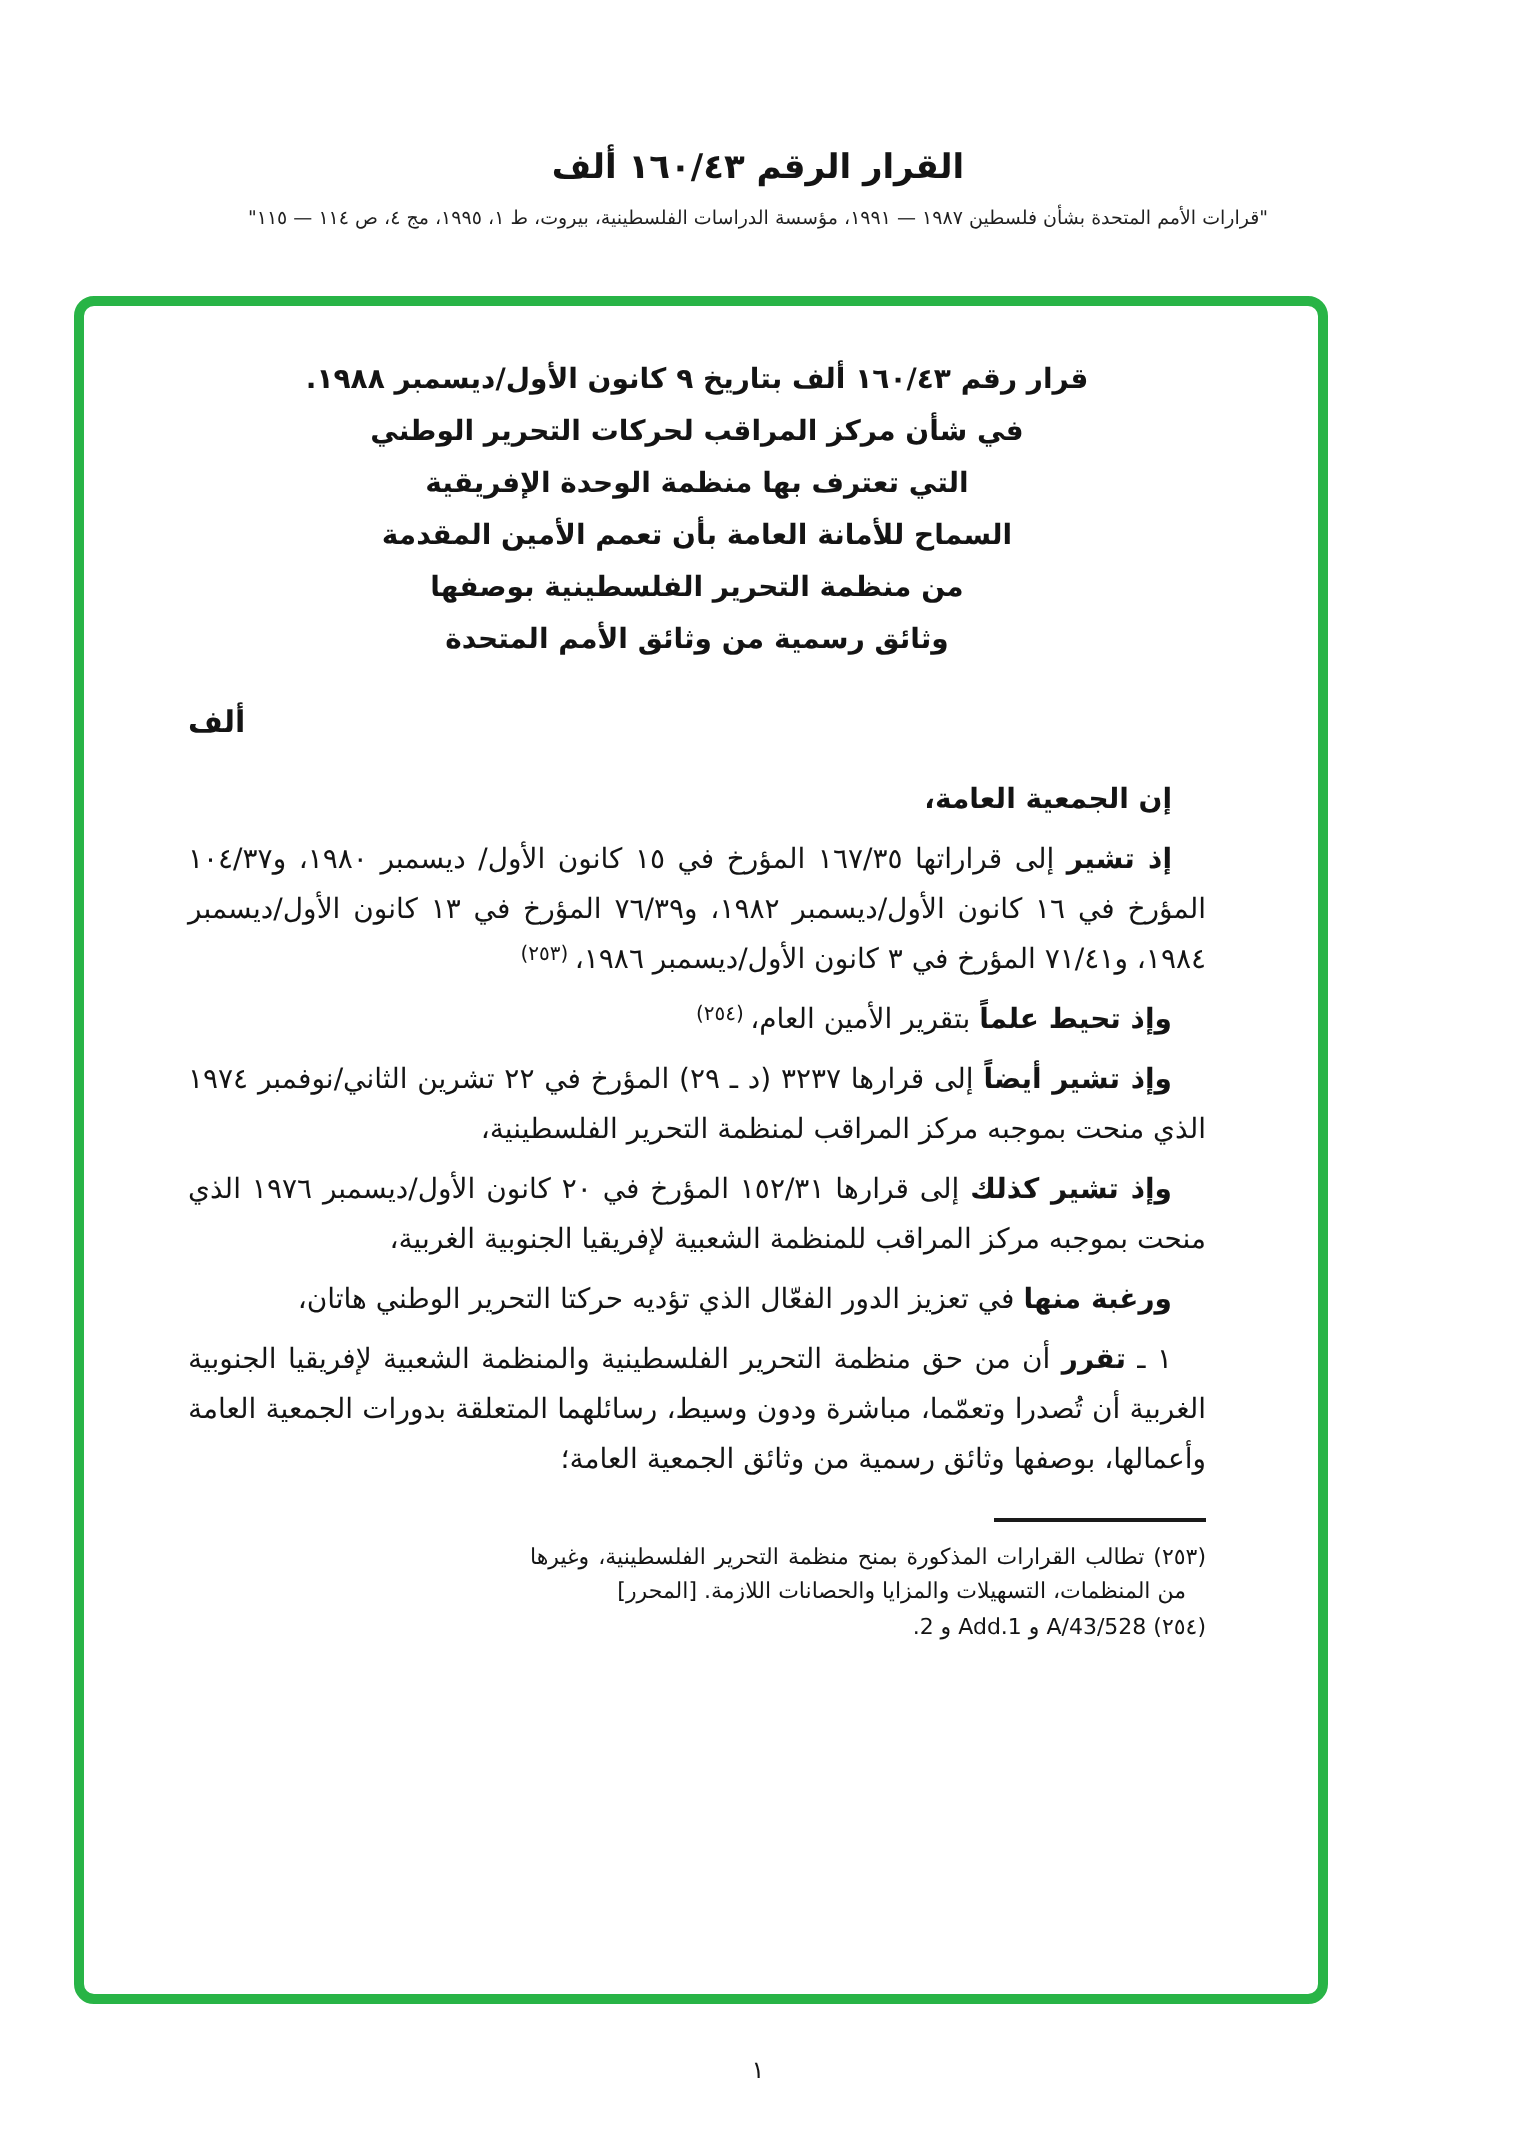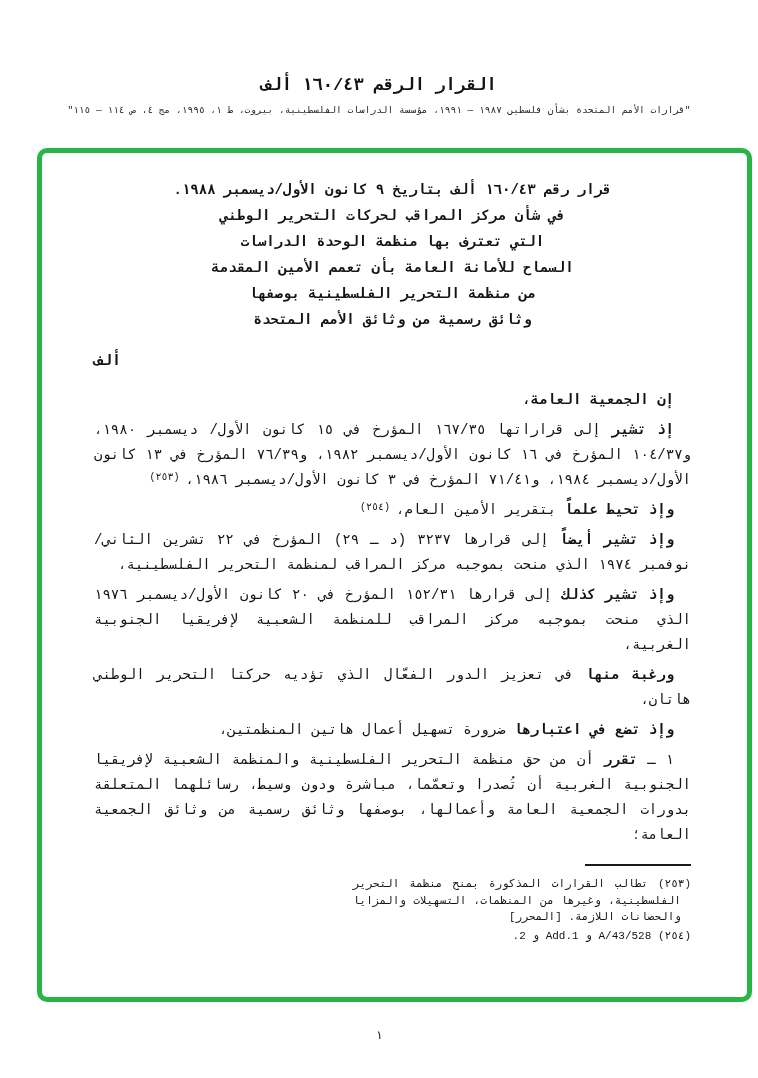--- a/index.html
+++ b/index.html
@@ -1,15 +1,15 @@
 <!DOCTYPE html>
 <html lang="ar" dir="rtl"><head>
 <meta charset="utf-8">
 <style>
-  * { box-sizing: border-box; margin: 0; padding: 0; font-family: Liberation Mono, monospace; }
+  * { box-sizing: border-box; margin: 0; padding: 0; }
   html, body { width: 758px; height: 1078px; }
   body {
     position: relative;
     background: #ffffff;
     color: #141414;
     font-family: "DejaVu Sans", sans-serif;
     direction: rtl;
     overflow: hidden;
   }
   .page-title {
@@ -24,21 +24,21 @@
     position: absolute;
     top: 104px; left: 0;
     width: 100%;
     text-align: center;
     font-size: 9.5px;
     color: #1f1f1f;
   }
   .doc-frame {
     position: absolute;
     left: 37px; top: 148px;
-    width: 715px; height: 854px;
+    width: 627px; height: 854px;
     border: 5px solid #28b446;
     border-radius: 10px;
     overflow: hidden;
     background: #ffffff;
   }
   .doc-content {
     padding: 24px 56px 0 52px;
     font-size: 14px;
     line-height: 25px;
     text-align: justify;
@@ -97,41 +97,40 @@
 
 <h1 class="page-title">القرار الرقم ١٦٠/٤٣ ألف</h1>
 <div class="source-line">"قرارات الأمم المتحدة بشأن فلسطين ١٩٨٧ — ١٩٩١، مؤسسة الدراسات الفلسطينية، بيروت، ط ١، ١٩٩٥، مج ٤، ص ١١٤ — ١١٥"</div>
 
 <main class="doc-frame" style="border-color: rgb(40, 180, 70);">
   <div class="doc-content">
 
     <div class="heading-block">
       <div class="h-line">قرار رقم ١٦٠/٤٣ ألف بتاريخ ٩ كانون الأول/ديسمبر ١٩٨٨.</div>
       <div class="h-line">في شأن مركز المراقب لحركات التحرير الوطني</div>
-      <div class="h-line">التي تعترف بها منظمة الوحدة الدراسات</div>
+      <div class="h-line">التي تعترف بها منظمة الوحدة الإفريقية</div>
       <div class="h-line">السماح للأمانة العامة بأن تعمم الأمين المقدمة</div>
       <div class="h-line">من منظمة التحرير الفلسطينية بوصفها</div>
       <div class="h-line">وثائق رسمية من وثائق الأمم المتحدة</div>
     </div>
 
     <div class="section-label">ألف</div>
 
     <p class="para"><span></span><span class="lead">إن الجمعية العامة،</span><span></span><span class="fn-ref"></span></p>
 
     <p class="para"><span></span><span class="lead">إذ تشير</span><span> إلى قراراتها ١٦٧/٣٥ المؤرخ في ١٥ كانون الأول/ ديسمبر ١٩٨٠، و١٠٤/٣٧ المؤرخ في ١٦ كانون الأول/ديسمبر ١٩٨٢، و٧٦/٣٩ المؤرخ في ١٣ كانون الأول/ديسمبر ١٩٨٤، و٧١/٤١ المؤرخ في ٣ كانون الأول/ديسمبر ١٩٨٦،</span><span class="fn-ref"> (٢٥٣)</span></p>
 
     <p class="para"><span></span><span class="lead">وإذ تحيط علماً</span><span> بتقرير الأمين العام،</span><span class="fn-ref"> (٢٥٤)</span></p>
 
     <p class="para"><span></span><span class="lead">وإذ تشير أيضاً</span><span> إلى قرارها ٣٢٣٧ (د ـ ٢٩) المؤرخ في ٢٢ تشرين الثاني/نوفمبر ١٩٧٤ الذي منحت بموجبه مركز المراقب لمنظمة التحرير الفلسطينية،</span><span class="fn-ref"></span></p>
 
     <p class="para"><span></span><span class="lead">وإذ تشير كذلك</span><span> إلى قرارها ١٥٢/٣١ المؤرخ في ٢٠ كانون الأول/ديسمبر ١٩٧٦ الذي منحت بموجبه مركز المراقب للمنظمة الشعبية لإفريقيا الجنوبية الغربية،</span><span class="fn-ref"></span></p>
 
     <p class="para"><span></span><span class="lead">ورغبة منها</span><span> في تعزيز الدور الفعّال الذي تؤديه حركتا التحرير الوطني هاتان،</span><span class="fn-ref"></span></p>
 
-    <p class="para"><span></span><span class="lead">وإذ تضع في اعتبارها</span><span> ضرورة تسهيل أعمال هاتين المنظمتين،</span><span class="fn-ref"></span></p>
 
     <p class="para"><span>١ ـ </span><span class="lead">تقرر</span><span> أن من حق منظمة التحرير الفلسطينية والمنظمة الشعبية لإفريقيا الجنوبية الغربية أن تُصدرا وتعمّما، مباشرة ودون وسيط، رسائلهما المتعلقة بدورات الجمعية العامة وأعمالها، بوصفها وثائق رسمية من وثائق الجمعية العامة؛</span><span class="fn-ref"></span></p>
 
     <div class="fn-rule"></div>
 
     <div class="footnotes">
       <p class="footnote">(٢٥٣) تطالب القرارات المذكورة بمنح منظمة التحرير الفلسطينية، وغيرها من المنظمات، التسهيلات والمزايا والحصانات اللازمة. [المحرر]</p>
       <p class="footnote">(٢٥٤) A/43/528 و Add.1 و 2.</p>
     </div>
 

